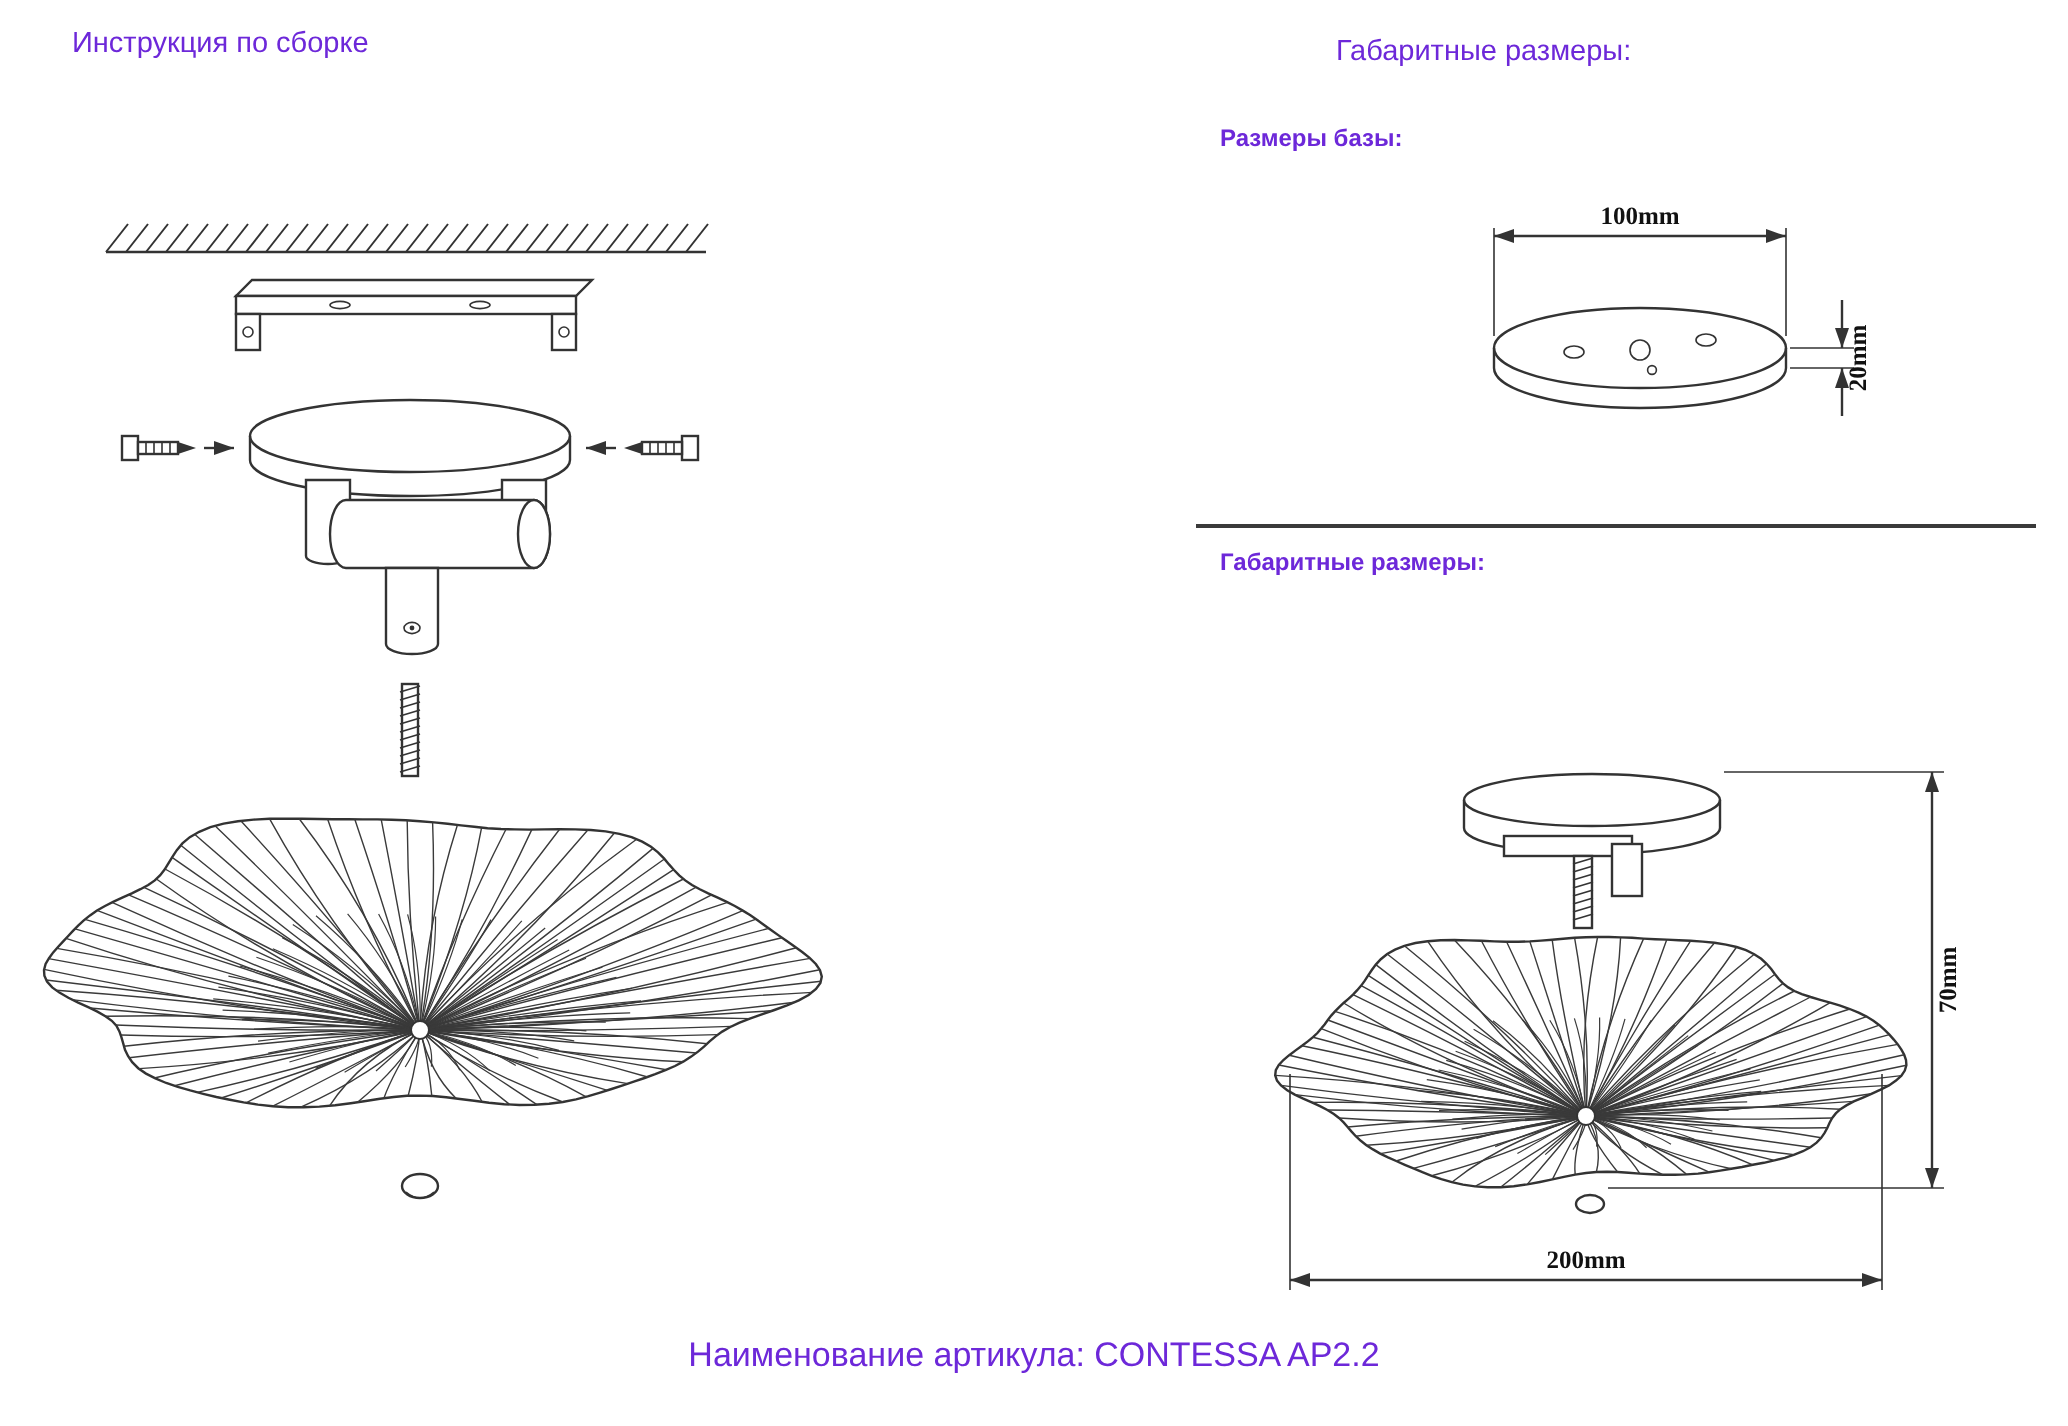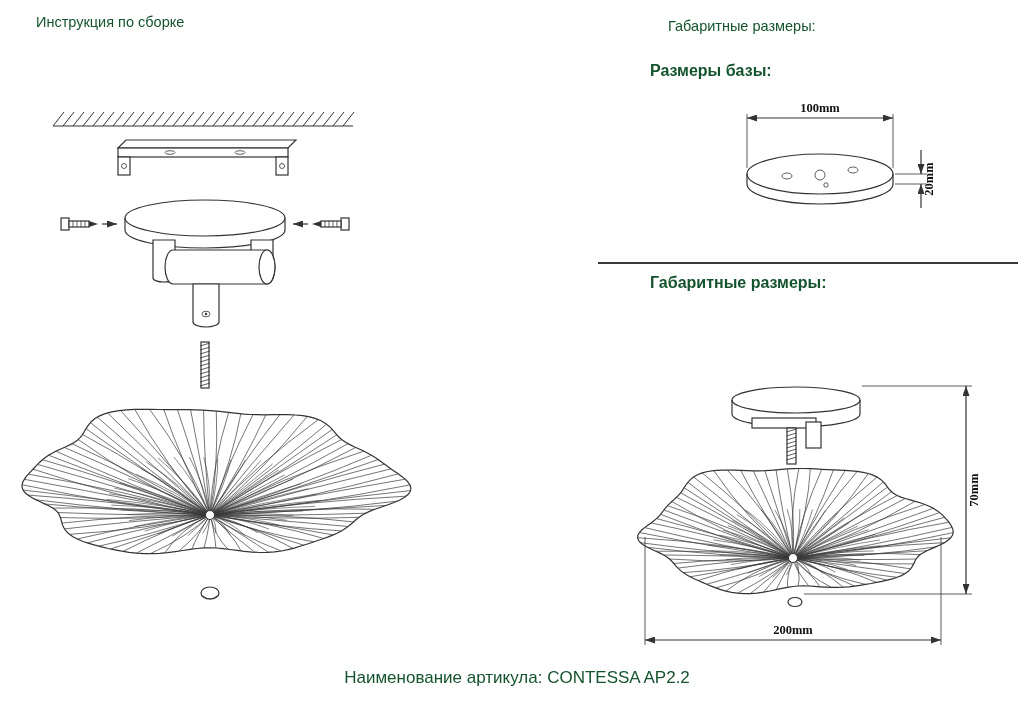--- a/index.html
+++ b/index.html
@@ -1,19 +1,19 @@
 <!DOCTYPE html>
 <html><head>
 <meta charset="utf-8">
 <style>
   html,body{margin:0;padding:0;background:#fff;}
-  .page{position:relative;width:1034px;height:713px;background:#ffffff;font-family:"Liberation Sans",sans-serif;color:#14532d;overflow:hidden;}
+  .page{position:relative;width:1034px;height:713px;background:#ffffff;font-family:"Liberation Sans",sans-serif;color:#6d28d9;overflow:hidden;}
   .title-left{position:absolute;left:36px;top:14px;font-size:14.5px;}
   .title-right{position:absolute;left:668px;top:18px;font-size:14.5px;}
-  .section-heading{position:absolute;font-weight:bold;font-size:16px;margin-left:40px;}
+  .section-heading{position:absolute;font-weight:bold;font-size:12px;}
   .base-heading{left:610px;top:62px;}
   .overall-heading{left:610px;top:274px;}
   .divider{position:absolute;left:598px;top:262px;width:420px;height:2px;background:#3a3a3a;}
   .footer{position:absolute;left:0;top:668px;width:100%;text-align:center;font-size:17px;}
   svg{position:absolute;}
   .left-drawing{left:5px;top:90px;}
   .base-drawing{left:695px;top:96px;}
   .fixture-drawing{left:618px;top:372px;}
   .ln{stroke:#333;stroke-width:1.2;fill:none;}
   .thin{stroke:#333;stroke-width:0.8;fill:none;}

